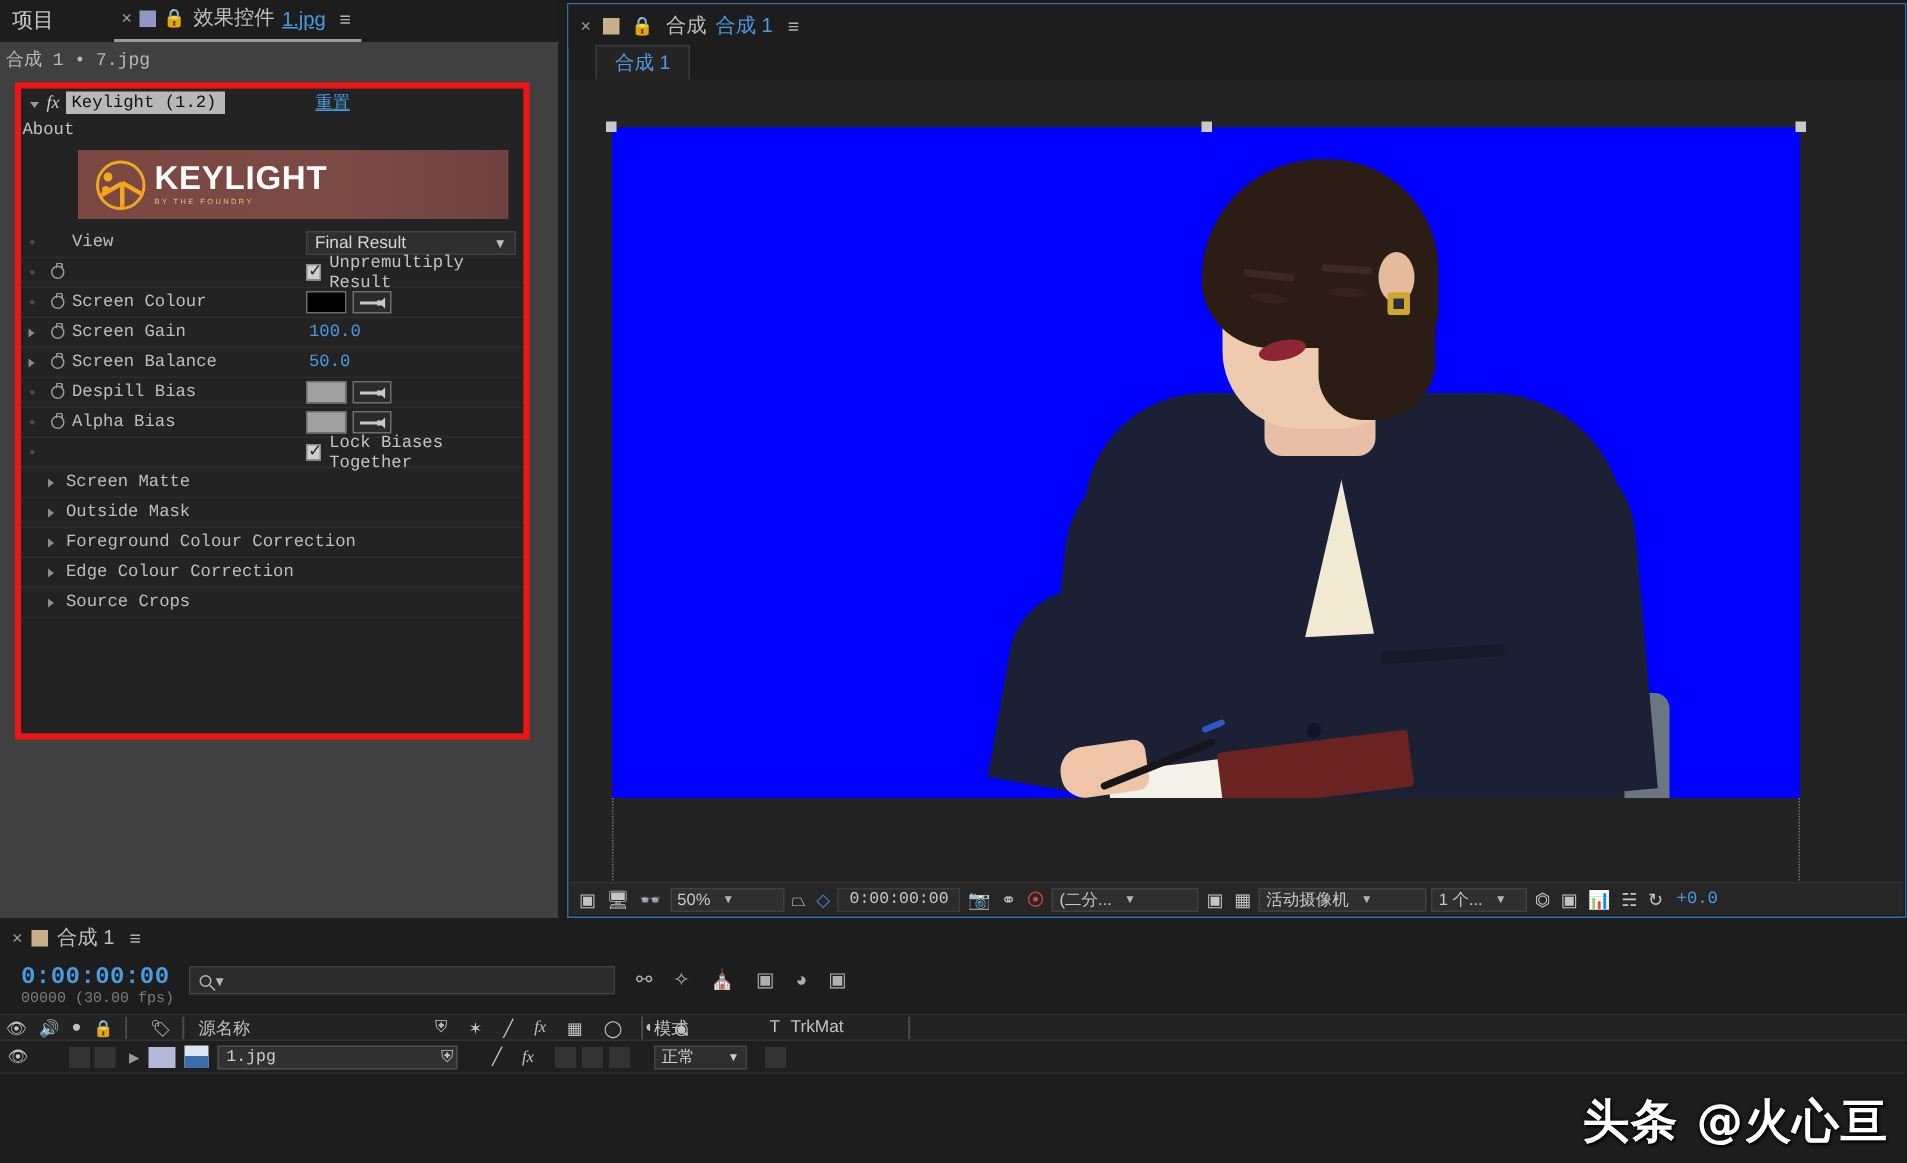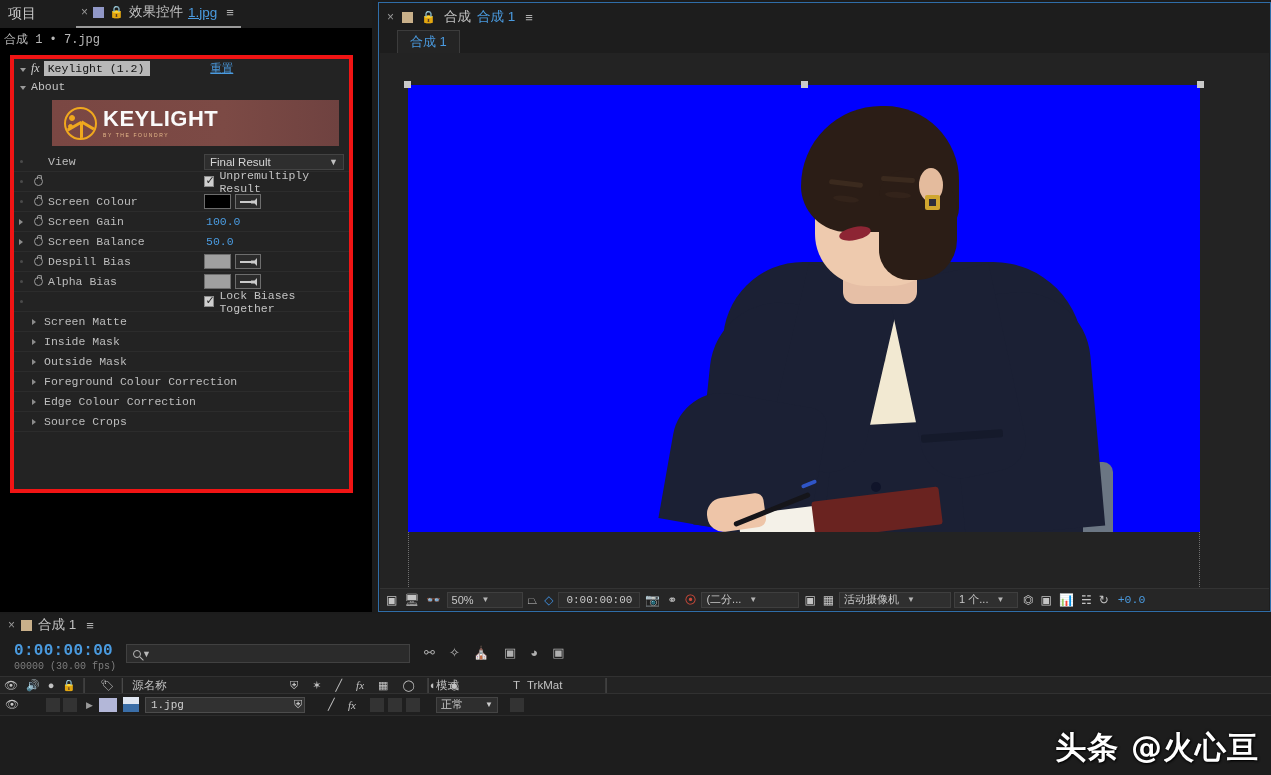--- a/index.html
+++ b/index.html
@@ -5,21 +5,21 @@
   * { box-sizing: border-box; margin: 0; padding: 0; }
   html, body {
     width: 1271px; height: 775px;
     background: #1e1e1e;
     font-family: "Liberation Sans", sans-serif;
     overflow: hidden;
   }
   .app { position: relative; width: 1271px; height: 775px; background: #1c1c1c; }
 
   
-  .left-panel { position: absolute; left: 0; top: 0; width: 372px; height: 612px; background: #000000; }
+  .left-panel { position: absolute; left: 0; top: 0; width: 372px; height: 612px; background: #404040; }
 
   .tabbar { position: relative; height: 28px; background: #1d1d1d; display: flex; align-items: center; }
   .tab-proj { color: #c8c8c8; font-size: 14px; padding-left: 8px; }
   .tab-fx {
     display: flex; align-items: center; gap: 5px;
     margin-left: 40px; padding: 3px 7px 5px 5px;
     border-bottom: 2px solid #9a9a9a;
   }
   .tab-x { color: #9a9a9a; font-size: 12px; cursor: pointer; }
   .sw-blue { width: 11px; height: 11px; background: #9198c8; display: inline-block; }
@@ -56,21 +56,21 @@
   }
   .row .arrowcell { width: 14px; display: flex; justify-content: center; flex: 0 0 14px; }
   .arw { width: 0; height: 0; border-left: 4px solid #8c8c8c; border-top: 3.5px solid transparent; border-bottom: 3.5px solid transparent; }
   .dot { width: 3px; height: 3px; background: #4a4a4a; border-radius: 50%; }
   .watchcell { width: 20px; flex: 0 0 20px; display: flex; justify-content: center; }
   .watch { width: 9px; height: 9px; border: 1.2px solid #9a9a9a; border-radius: 50%; position: relative; }
   .watch::before { content: ""; position: absolute; top: -3.5px; left: 2.5px; width: 3px; height: 3px; border: 1.2px solid #9a9a9a; border-bottom: none; border-radius: 2px 2px 0 0; }
   .lbl { flex: 0 0 auto; white-space: nowrap; font-family: Liberation Mono, monospace; }
   .rowval { position: absolute; left: 192px; color: #4a9be0; font-size: 11.5px; font-family: "Liberation Mono", monospace; }
 
-  .about-row { display: flex; align-items: center; height: 17px; padding-left: 16px; }
+  .about-row { display: flex; align-items: center; height: 17px; }
   .about-row span { color: #c3c3c3; font-size: 11.5px; font-family: "Liberation Mono", monospace; }
 
   .logo-wrap { padding: 5px 0 6px 38px; }
   .logo {
     width: 287px; height: 46px;
     background: linear-gradient(90deg,#7a4743,#7c4a45 60%,#6f4240);
     display: flex; align-items: center; padding-left: 12px; gap: 6px;
   }
   .logo-mark { width: 33px; height: 33px; border: 2.5px solid #f0a81e; border-radius: 50%; position: relative; overflow: hidden; }
   .logo-mark i { position: absolute; background: #f0a81e; display: block; }
@@ -362,24 +362,20 @@
         <span class="chk">
           <span class="chkbox"></span>
           <span>Lock Biases Together</span>
         </span>
       </div>
 
 
       <div class="sec-row">
         <span class="arw"></span>
         <span>Screen Matte</span>
-      </div>
-      <div class="sec-row">
-        <span class="arw"></span>
-        <span>Inside Mask</span>
       </div>
       <div class="sec-row">
         <span class="arw"></span>
         <span>Outside Mask</span>
       </div>
       <div class="sec-row">
         <span class="arw"></span>
         <span>Foreground Colour Correction</span>
       </div>
       <div class="sec-row">

